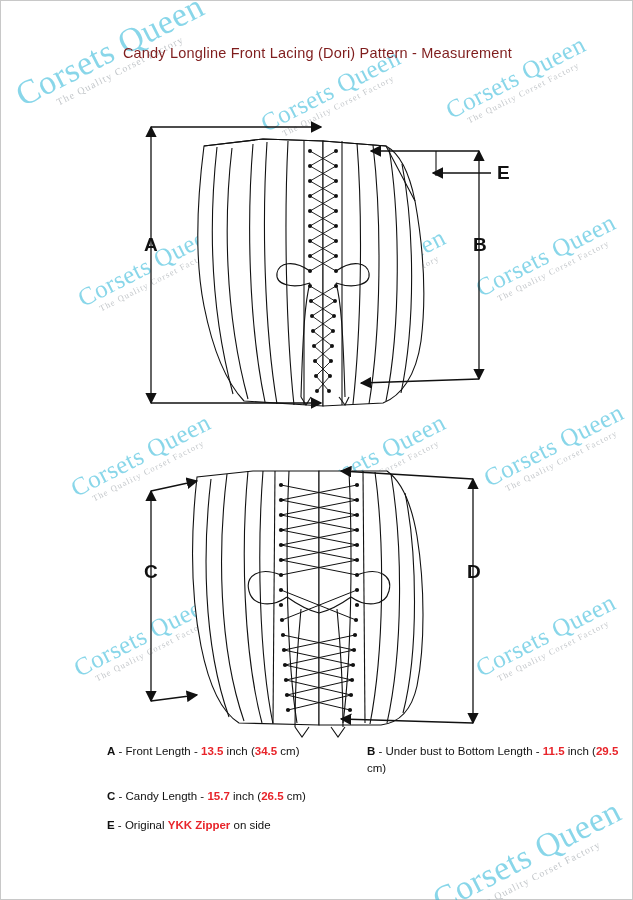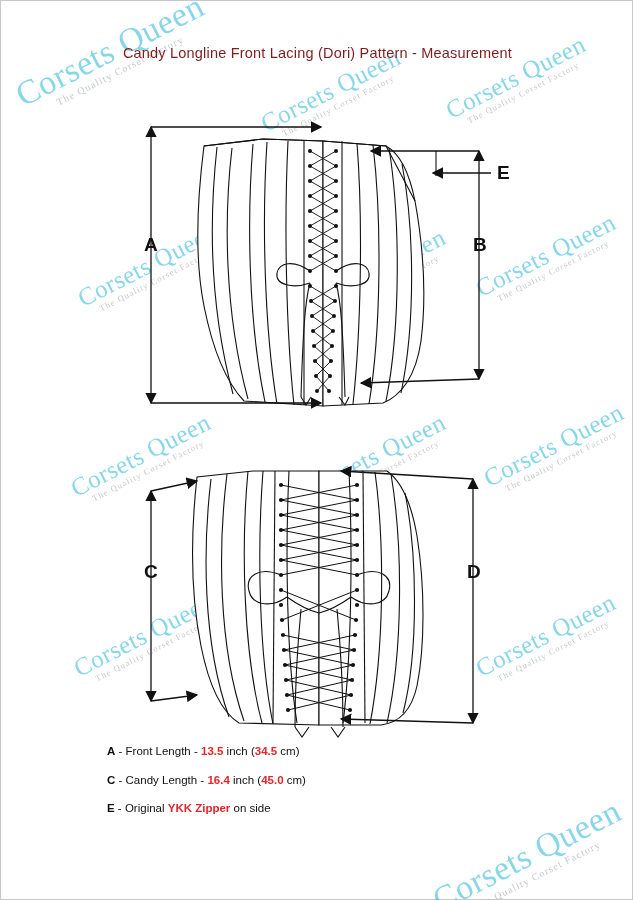--- a/index.html
+++ b/index.html
@@ -362,25 +362,28 @@
   <div class="dimletter" style="left:472px; top:233px;">B</div>
   <div class="dimletter" style="left:496px; top:161px;">E</div>
   <div class="dimletter" style="left:143px; top:560px;">C</div>
   <div class="dimletter" style="left:466px; top:560px;">D</div>
 
   <div class="legend">
     <div class="legend-row">
       <div class="legend-col">
         <span class="lab">A</span><span> - </span><span>Front Length</span><span> - </span><span class="red">13.5</span><span> inch </span><span>(</span><span class="red">34.5</span><span> cm</span><span>)</span>
       </div>
+      <div class="legend-col">
+        <span class="lab">B</span><span> - </span><span>Under bust to Bottom Length</span><span> - </span><span class="red">11.5</span><span> inch </span><span>(</span><span class="red">29.5</span><span> cm</span><span>)</span>
+      </div>
     </div>
 
     <div class="legend-row">
       <div class="legend-col">
-        <span class="lab">C</span><span> - </span><span>Candy Length</span><span> - </span><span class="red">16.4</span><span> inch </span><span>(</span><span class="red">45.0</span><span> cm</span><span>)</span>
+        <span class="lab">C</span><span> - </span><span>Candy Length</span><span> - </span><span class="red">15.7</span><span> inch </span><span>(</span><span class="red">26.5</span><span> cm</span><span>)</span>
       </div>
     </div>
 
     <div class="legend-row">
       <div class="legend-col full">
         <span class="lab">E</span><span> - </span><span>Original </span><span class="red">YKK Zipper</span><span> on side</span>
       </div>
     </div>
   </div>
 

